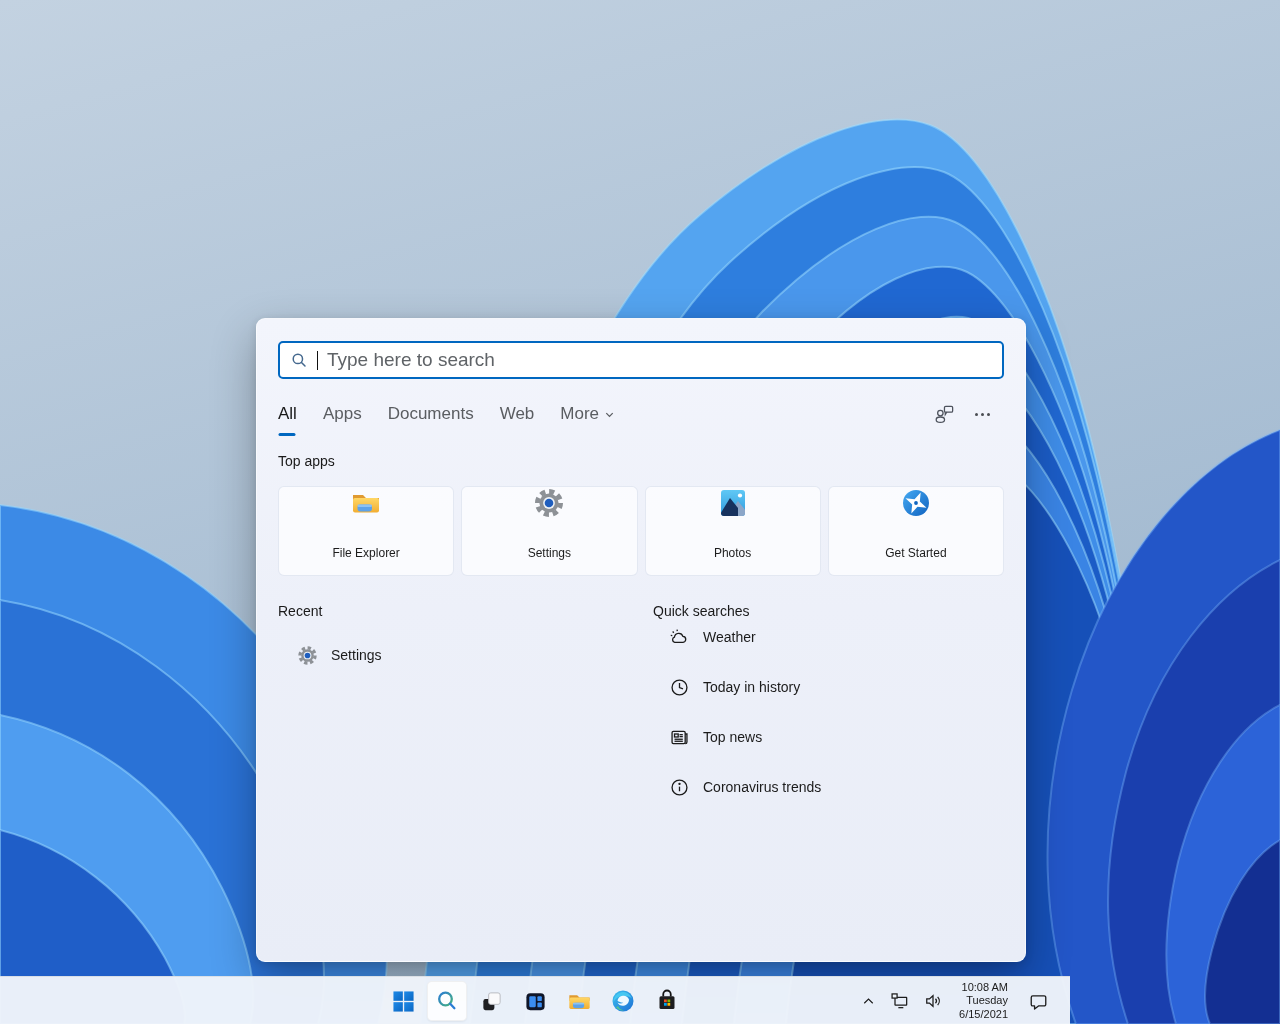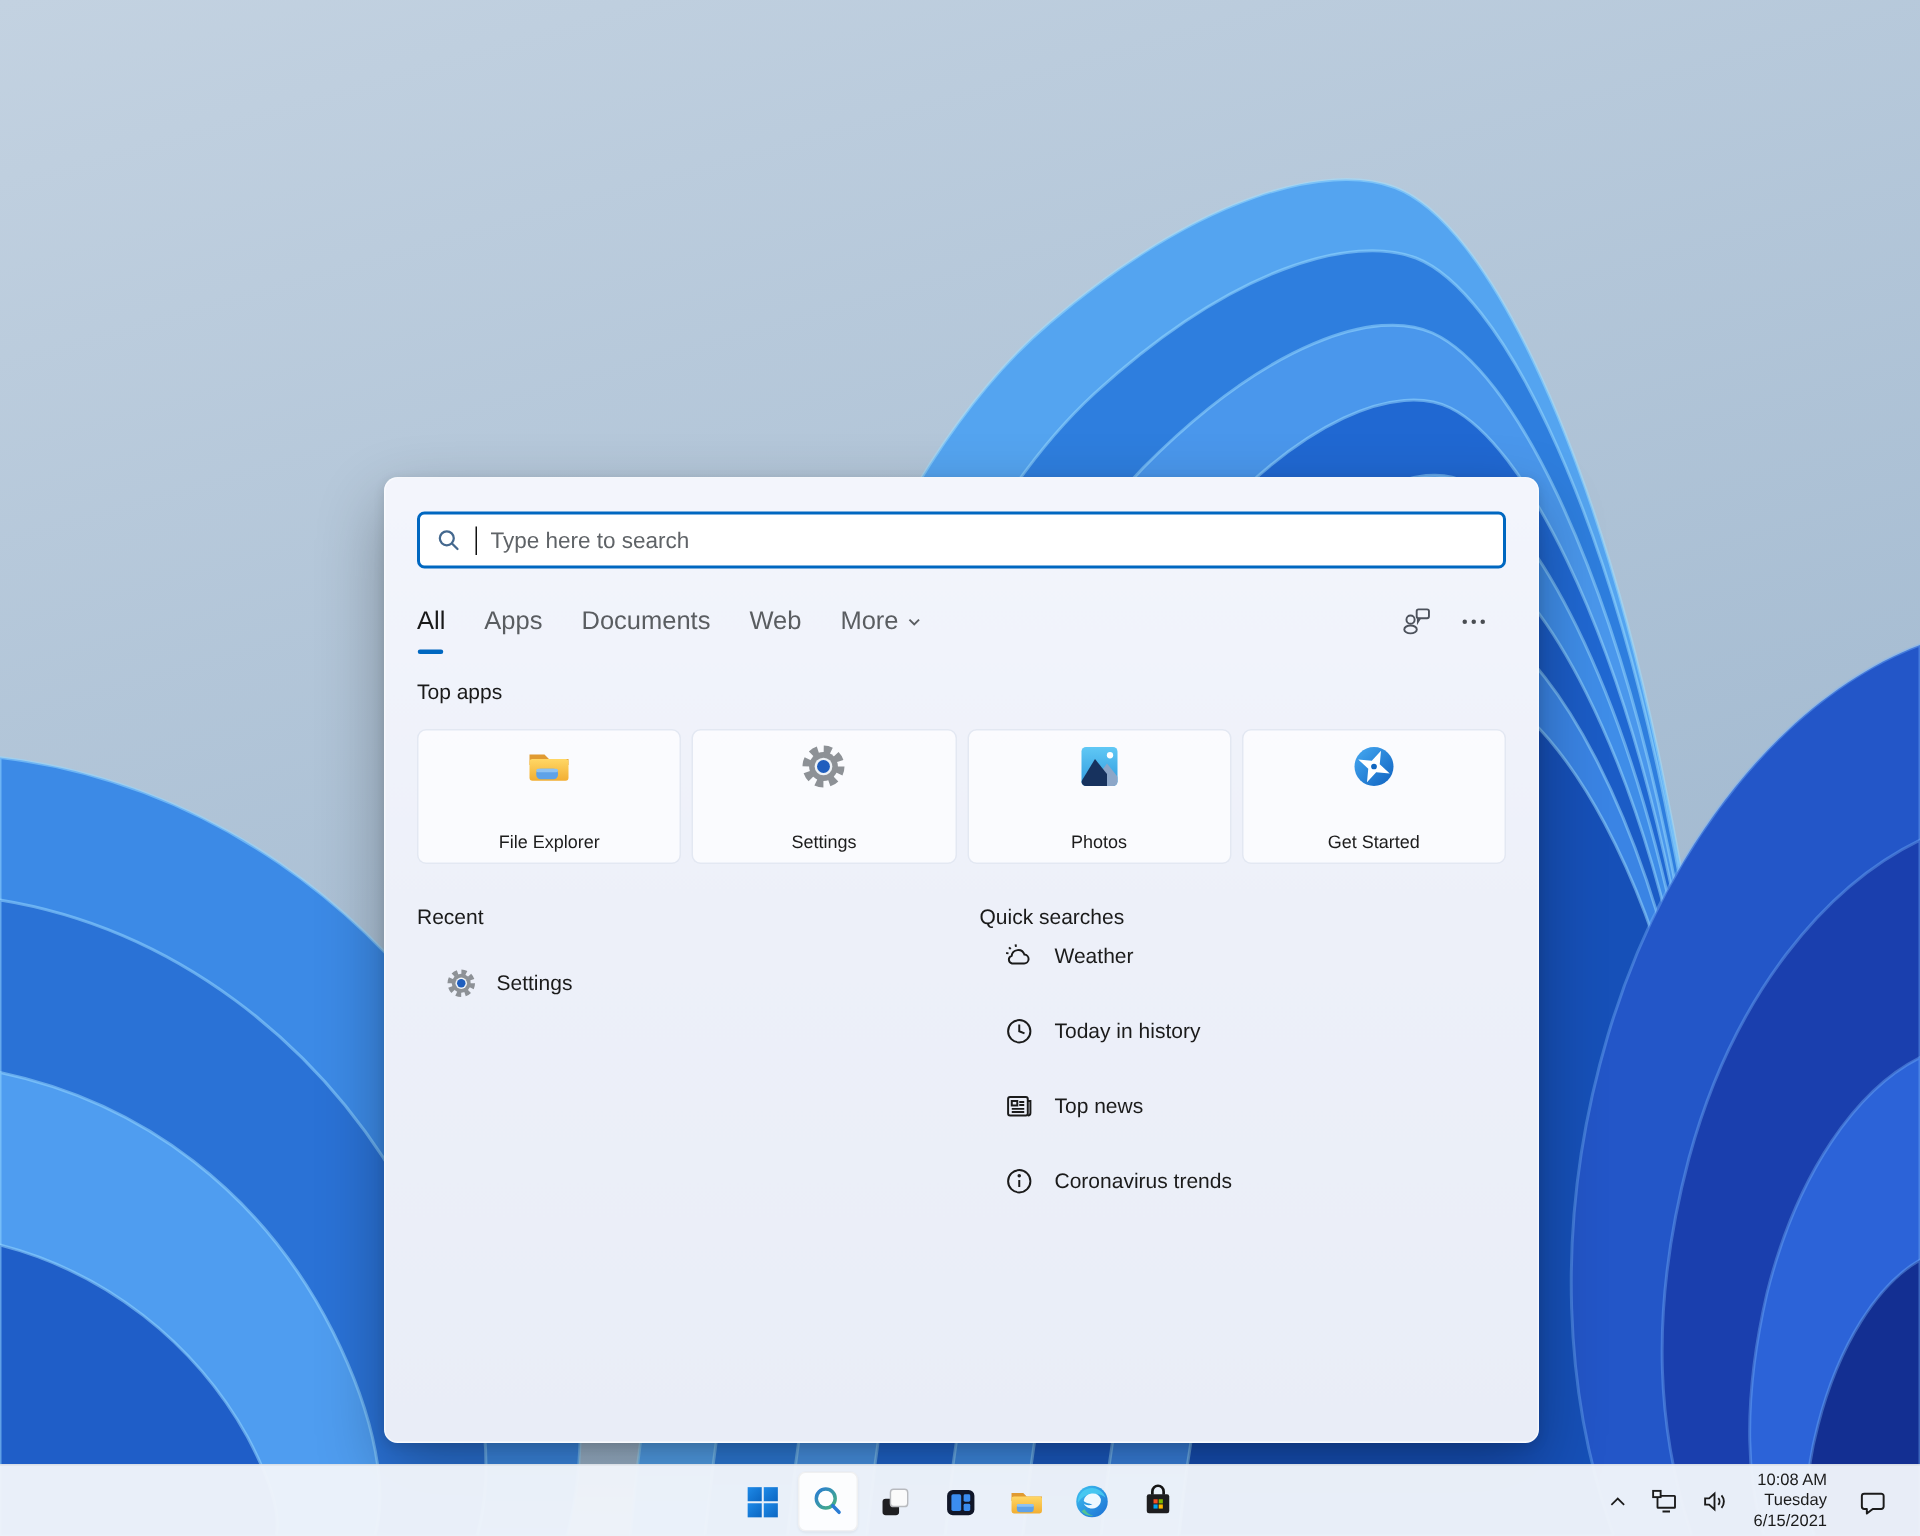--- a/index.html
+++ b/index.html
@@ -20,55 +20,55 @@
   }
   .searchbox {
     height:38px; background:#ffffff; border:2px solid #0067c0; border-radius:5px;
     display:flex; align-items:center; padding:0 10px; gap:9px;
   }
   .searchbox svg { flex:0 0 auto; }
   .caret { width:1px; height:19px; background:#111; animation:blink 1.1s steps(1) infinite; }
   @keyframes blink { 50% { opacity:0; } }
   .searchbox input {
     flex:1; border:none; outline:none; background:transparent;
-    font-family:"Liberation Sans", sans-serif; font-size:15px; color:#1b1b1b;
+    font-family:"Liberation Sans", sans-serif; font-size:19px; color:#1b1b1b;
   }
   .searchbox input::placeholder { color:#5f6367; opacity:1; }
 
   .tabs-row { margin-top:25px; display:flex; align-items:flex-start; }
   .tabs { display:flex; gap:26px; }
   .tab { position:relative; font-size:17px; color:#5a5d61; cursor:pointer; padding-bottom:12px; display:flex; align-items:center; gap:5px; }
   .tab.active { color:#191919; }
   .tab-underline { position:absolute; left:50%; transform:translateX(-50%); bottom:0; width:17px; height:3px; border-radius:2px; background:#0067c0; }
   .tab-actions { margin-left:auto; display:flex; align-items:center; gap:18px; padding-right:12px; }
   .dots-icon { display:flex; gap:3px; align-items:center; cursor:pointer; padding:4px 2px; }
   .dots-icon i { width:3px; height:3px; border-radius:50%; background:#4a4d52; }
 
   .section-label { font-size:14px; font-weight:normal; color:#1a1a1a; }
   .top-apps-label { margin-top:17px; }
 
   .cards { margin-top:17px; display:flex; gap:7px; }
   .card {
     flex:1; height:90px; border-radius:6px; cursor:pointer;
     background:rgba(252,253,255,0.82); border:1px solid rgba(226,231,241,0.95);
-    display:flex; flex-direction:column; align-items:center; justify-content:center; gap:27px;
+    display:flex; flex-direction:column; align-items:center; justify-content:flex-start; gap:27px;
     font-family:"Liberation Sans", sans-serif;
   }
   .card-icon { width:32px; height:32px; display:flex; align-items:center; justify-content:center; }
   .card-label { font-size:12px; color:#1c1c1c; }
 
   .columns { display:grid; grid-template-columns:375px 1fr; margin-top:27px; }
   .list-item { display:flex; align-items:center; gap:13px; font-size:14px; color:#1b1b1b; cursor:pointer; height:24px; }
   .recent-list { margin-top:24px; margin-left:18px; display:flex; flex-direction:column; gap:26px; }
   .quick-list  { margin-top:6px; margin-left:15px; display:flex; flex-direction:column; gap:26px; }
   .li-icon { width:22px; height:22px; display:flex; align-items:center; justify-content:center; }
 
   
   .taskbar {
-    position:absolute; left:0; bottom:0; width:1280px; height:48px;
+    position:absolute; left:0; bottom:0; width:1070px; height:48px;
     background:rgba(240,244,250,0.97); border-top:1px solid rgba(0,0,0,0.07);
   }
   .taskbar-center {
     position:absolute; left:50%; top:0; transform:translateX(-50%);
     height:48px; display:flex; align-items:center; gap:4px;
   }
   .tb-btn { width:40px; height:40px; border-radius:5px; display:flex; align-items:center; justify-content:center; cursor:pointer; }
   .tb-btn.active { background:rgba(255,255,255,0.85); border:1px solid rgba(0,0,0,0.05); box-shadow:0 1px 2px rgba(0,0,0,0.06); }
   .tray { position:absolute; right:0; top:0; height:48px; display:flex; align-items:center; padding-right:18px; gap:7px; }
   .tray-btn { height:40px; display:flex; align-items:center; justify-content:center; padding:0 3px; border-radius:4px; cursor:pointer; }

